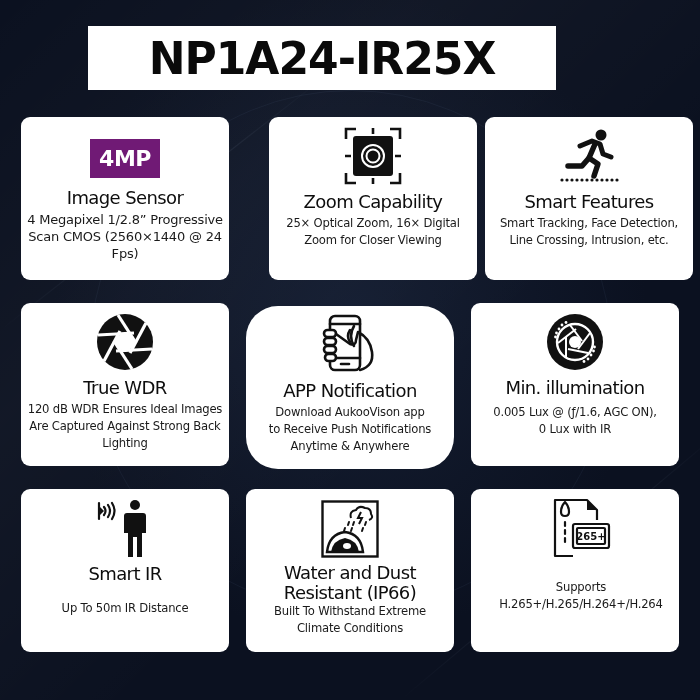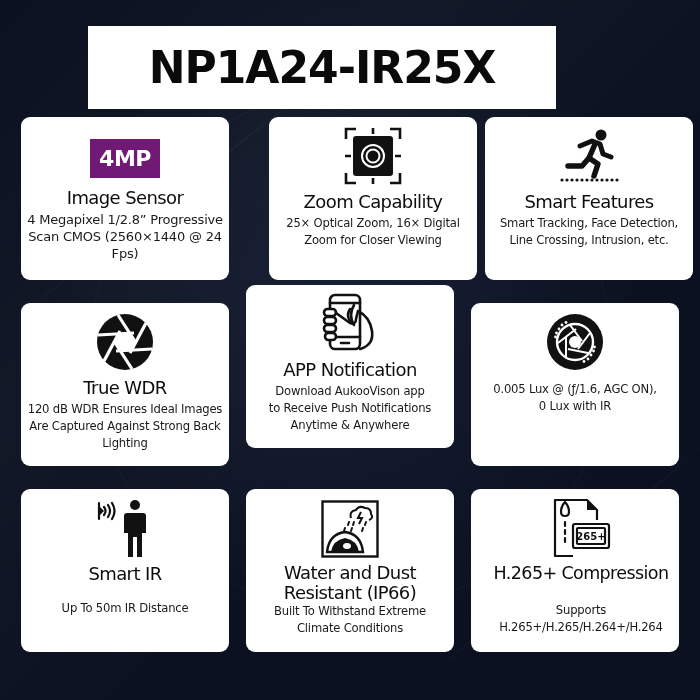--- a/index.html
+++ b/index.html
@@ -15,21 +15,21 @@
     .bg-ring {
       position: absolute; left: 90px; top: 90px; width: 520px; height: 520px;
       border-radius: 50%; border: 1px solid rgba(120,140,180,0.08);
     }
     .bg-streak {
       position: absolute; width: 420px; height: 1px;
       background: linear-gradient(90deg, rgba(255,255,255,0), rgba(180,200,230,0.12), rgba(255,255,255,0));
       transform-origin: left center;
     }
     .title-box {
-      position: absolute; left: 88px; top: 26px; width: 468px; height: 83px;
+      position: absolute; left: 88px; top: 26px; width: 468px; height: 64px;
       background: #ffffff; display: flex; align-items: center; justify-content: center;
     }
     .title-text {
       font-family: "DejaVu Sans", sans-serif; font-weight: bold; font-size: 44px;
       letter-spacing: -1px; color: #0a0a0a;
     }
     .card {
       position: absolute; width: 208px; height: 163px; background: #ffffff;
       border-radius: 9px; box-sizing: border-box;
       display: flex; flex-direction: column; align-items: center;
@@ -131,21 +131,21 @@
       </g>
       <polygon points="29,19 38,24 38,34 29,39 20,34 20,24" fill="#fff"></polygon>
     </svg>
   </div>
   <div class="card-title" style="margin-top:2px;">True WDR</div>
   <div class="card-desc">120 dB WDR Ensures Ideal Images
 Are Captured Against Strong Back
 Lighting</div>
 </div>
 
-<div class="card" style="left:246px;top:285px;">
+<div class="card" style="left:246px;top:306px;border-radius:32px;">
   <div class="icon-wrap">
     <svg width="56" height="62" viewBox="0 0 56 62">
       <g fill="none" stroke="#111" stroke-width="2.6" stroke-linejoin="round" stroke-linecap="round">
         <rect x="8" y="2" width="30" height="54" rx="5"></rect>
         <line x1="8" y1="10" x2="38" y2="10"></line>
         <line x1="8" y1="44" x2="38" y2="44"></line>
         <line x1="19" y1="50" x2="27" y2="50"></line>
         <rect x="2" y="16" width="12" height="7" rx="3.5" fill="#fff"></rect>
         <rect x="2" y="24" width="12" height="7" rx="3.5" fill="#fff"></rect>
         <rect x="2" y="32" width="12" height="7" rx="3.5" fill="#fff"></rect>
@@ -182,20 +182,21 @@
         <circle cx="10.5" cy="20" r="1.4"></circle>
           <circle cx="9.5" cy="24" r="1.4"></circle>
         <circle cx="45" cy="42" r="1.4"></circle>
           <circle cx="42" cy="46" r="1.4"></circle>
           <circle cx="38" cy="48.5" r="1.4"></circle>
         <circle cx="47.5" cy="38" r="1.4"></circle>
           <circle cx="48.5" cy="34" r="1.4"></circle>
       </g>
     </svg>
   </div>
+  <div class="card-title" style="margin-top:2px;">Min. illumination</div>
   <div class="card-desc" style="margin-top:6px;">0.005 Lux @ (ƒ/1.6, AGC ON),
 0 Lux with IR</div>
 </div>
 
 <div class="card" style="left:21px;top:489px;">
   <div class="icon-wrap">
     <svg width="56" height="62" viewBox="0 0 56 62">
       <g fill="none" stroke="#111" stroke-width="2.2" stroke-linecap="round">
         <line x1="2" y1="6" x2="2" y2="22"></line>
         <path d="M7 10 Q10 14 7 18"></path>
@@ -247,16 +248,15 @@
       </g>
       <path d="M36 2 L46 12 H36 Z" fill="#111"></path>
       <g stroke="#111" stroke-width="2.2" stroke-linecap="round">
         <line x1="14" y1="24" x2="14" y2="28"></line>
           <line x1="14" y1="32" x2="14" y2="36"></line>
           <line x1="14" y1="40" x2="14" y2="44"></line>
       </g>
       <text x="40" y="42" text-anchor="middle" font-family="DejaVu Sans, sans-serif" font-weight="bold" font-size="10" fill="#111">265+</text>
     </svg>
   </div>
-  <div class="card-title" style="margin-top:2px;font-size:17.5px;">H.265+ Compression</div>
   <div class="card-desc" style="margin-top:18px;">Supports
 H.265+/H.265/H.264+/H.264</div>
 </div>
 
 </body></html>

